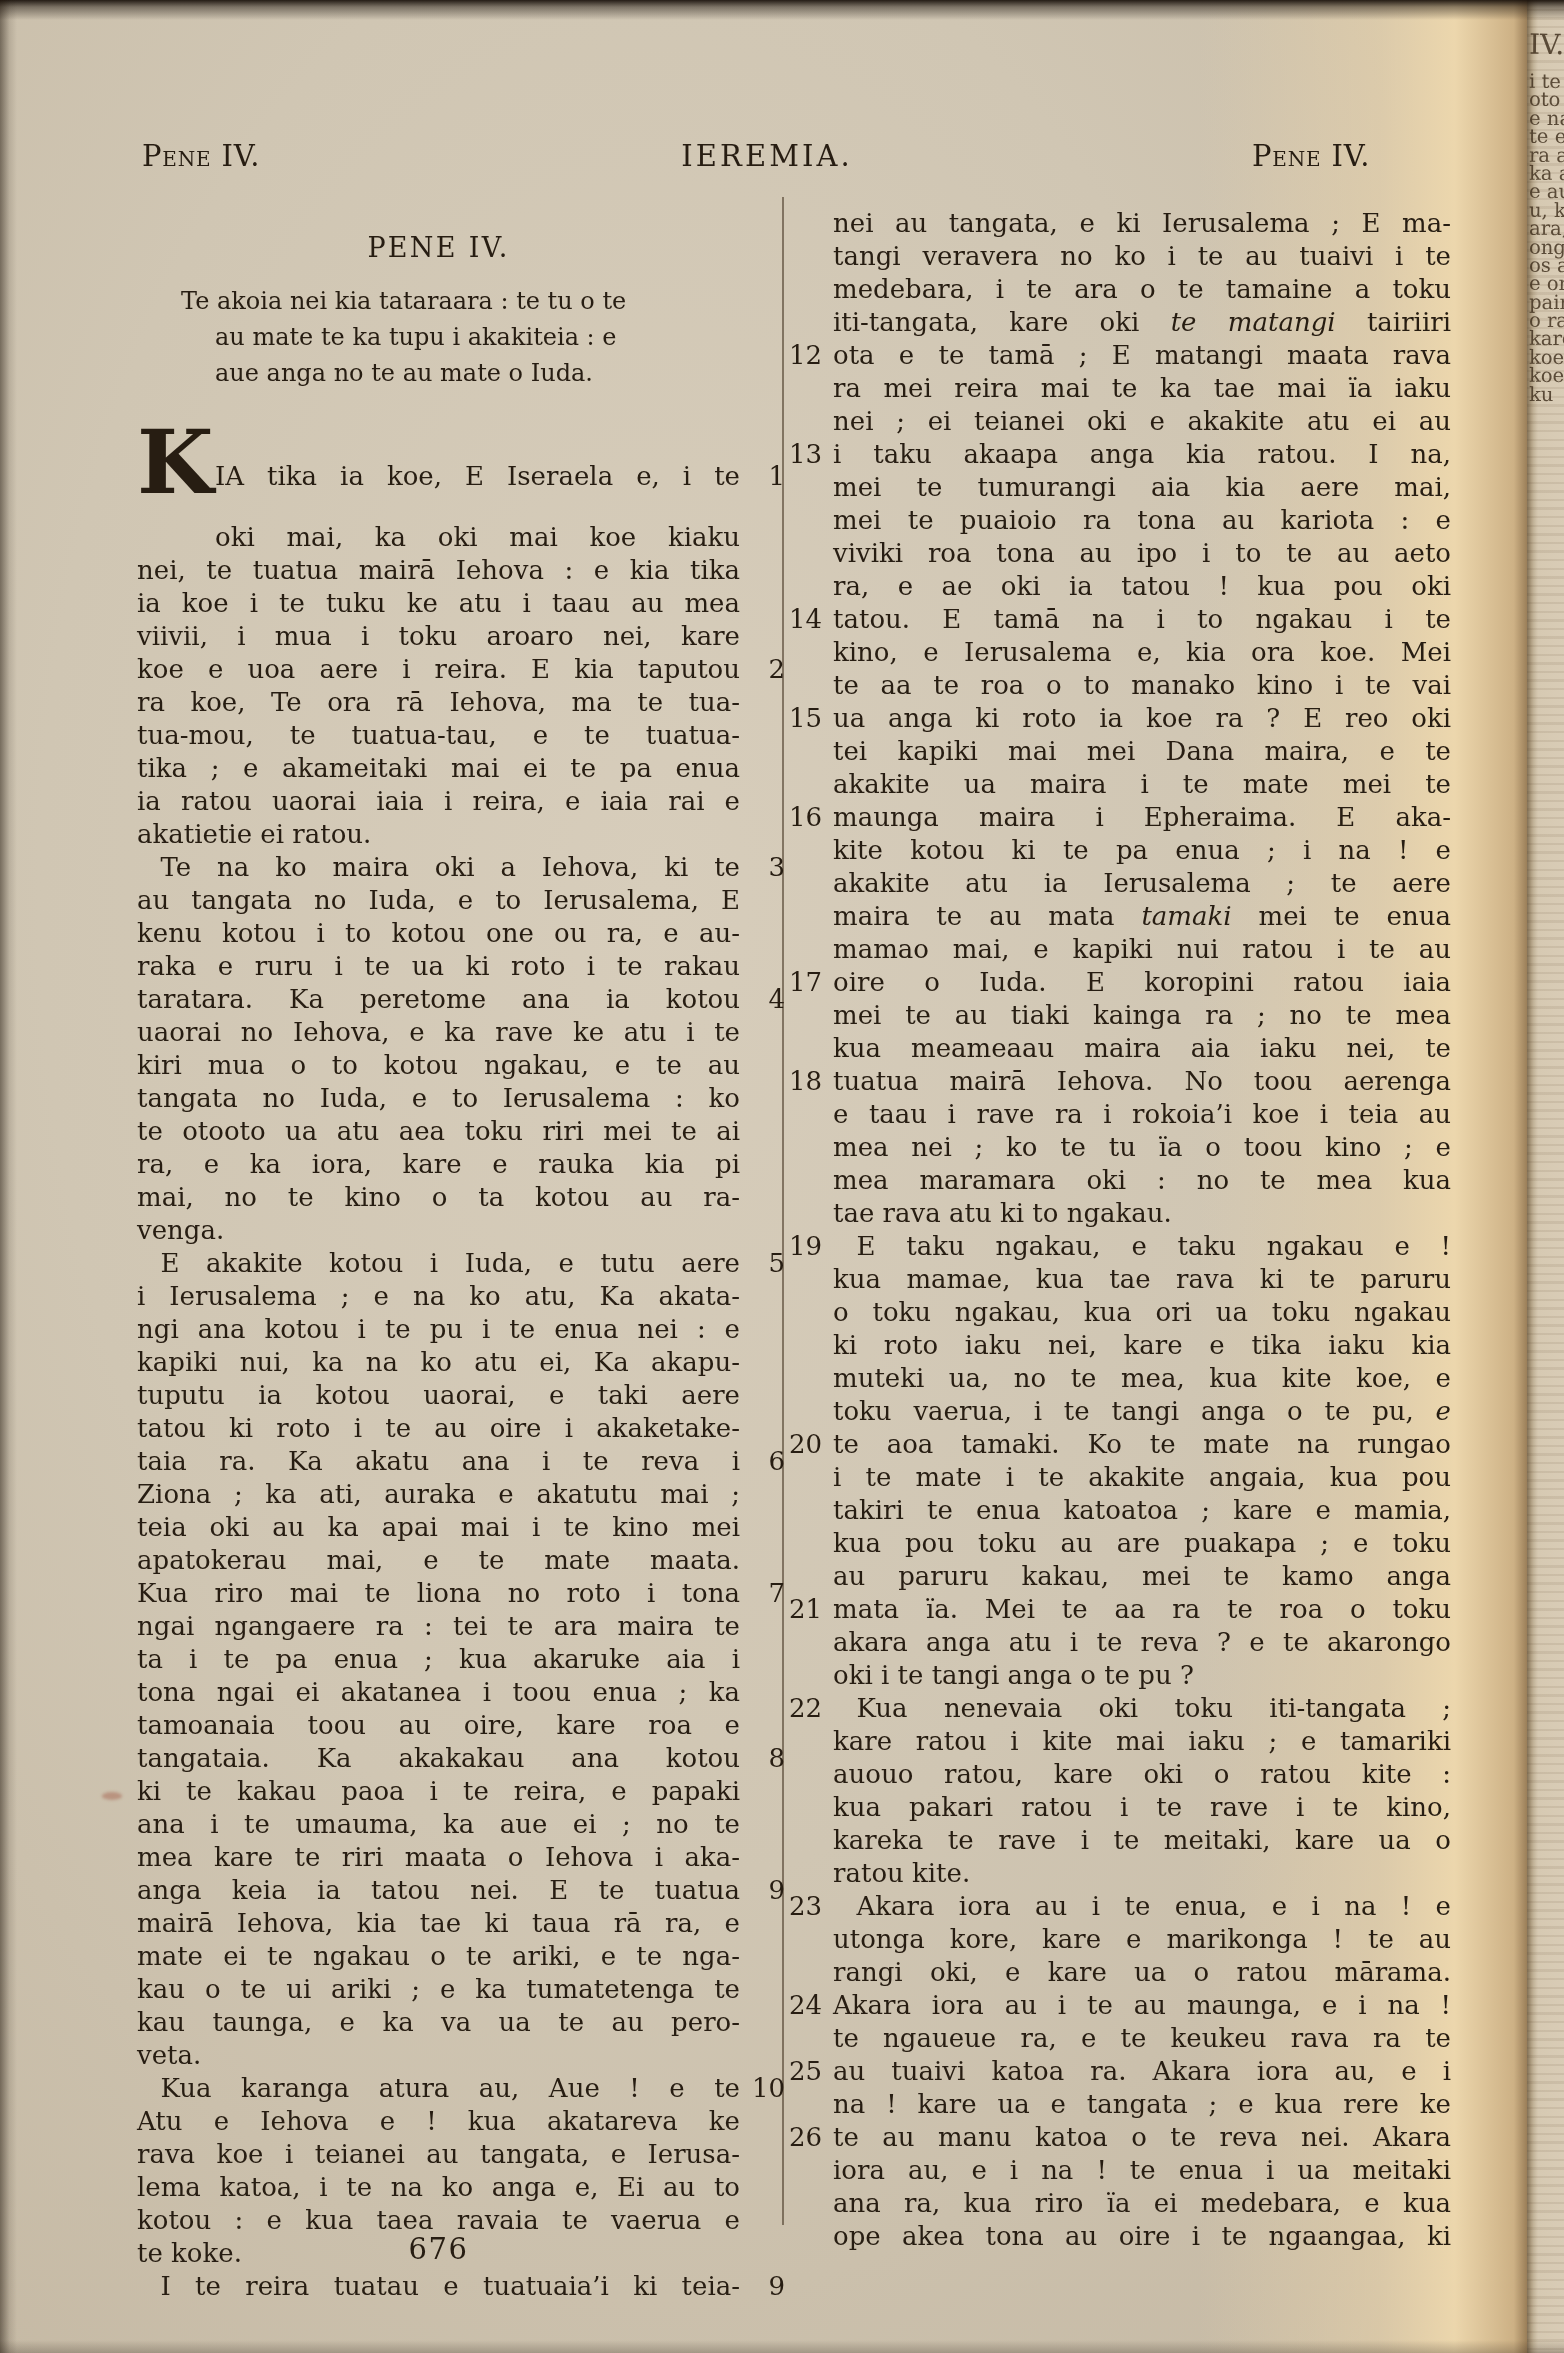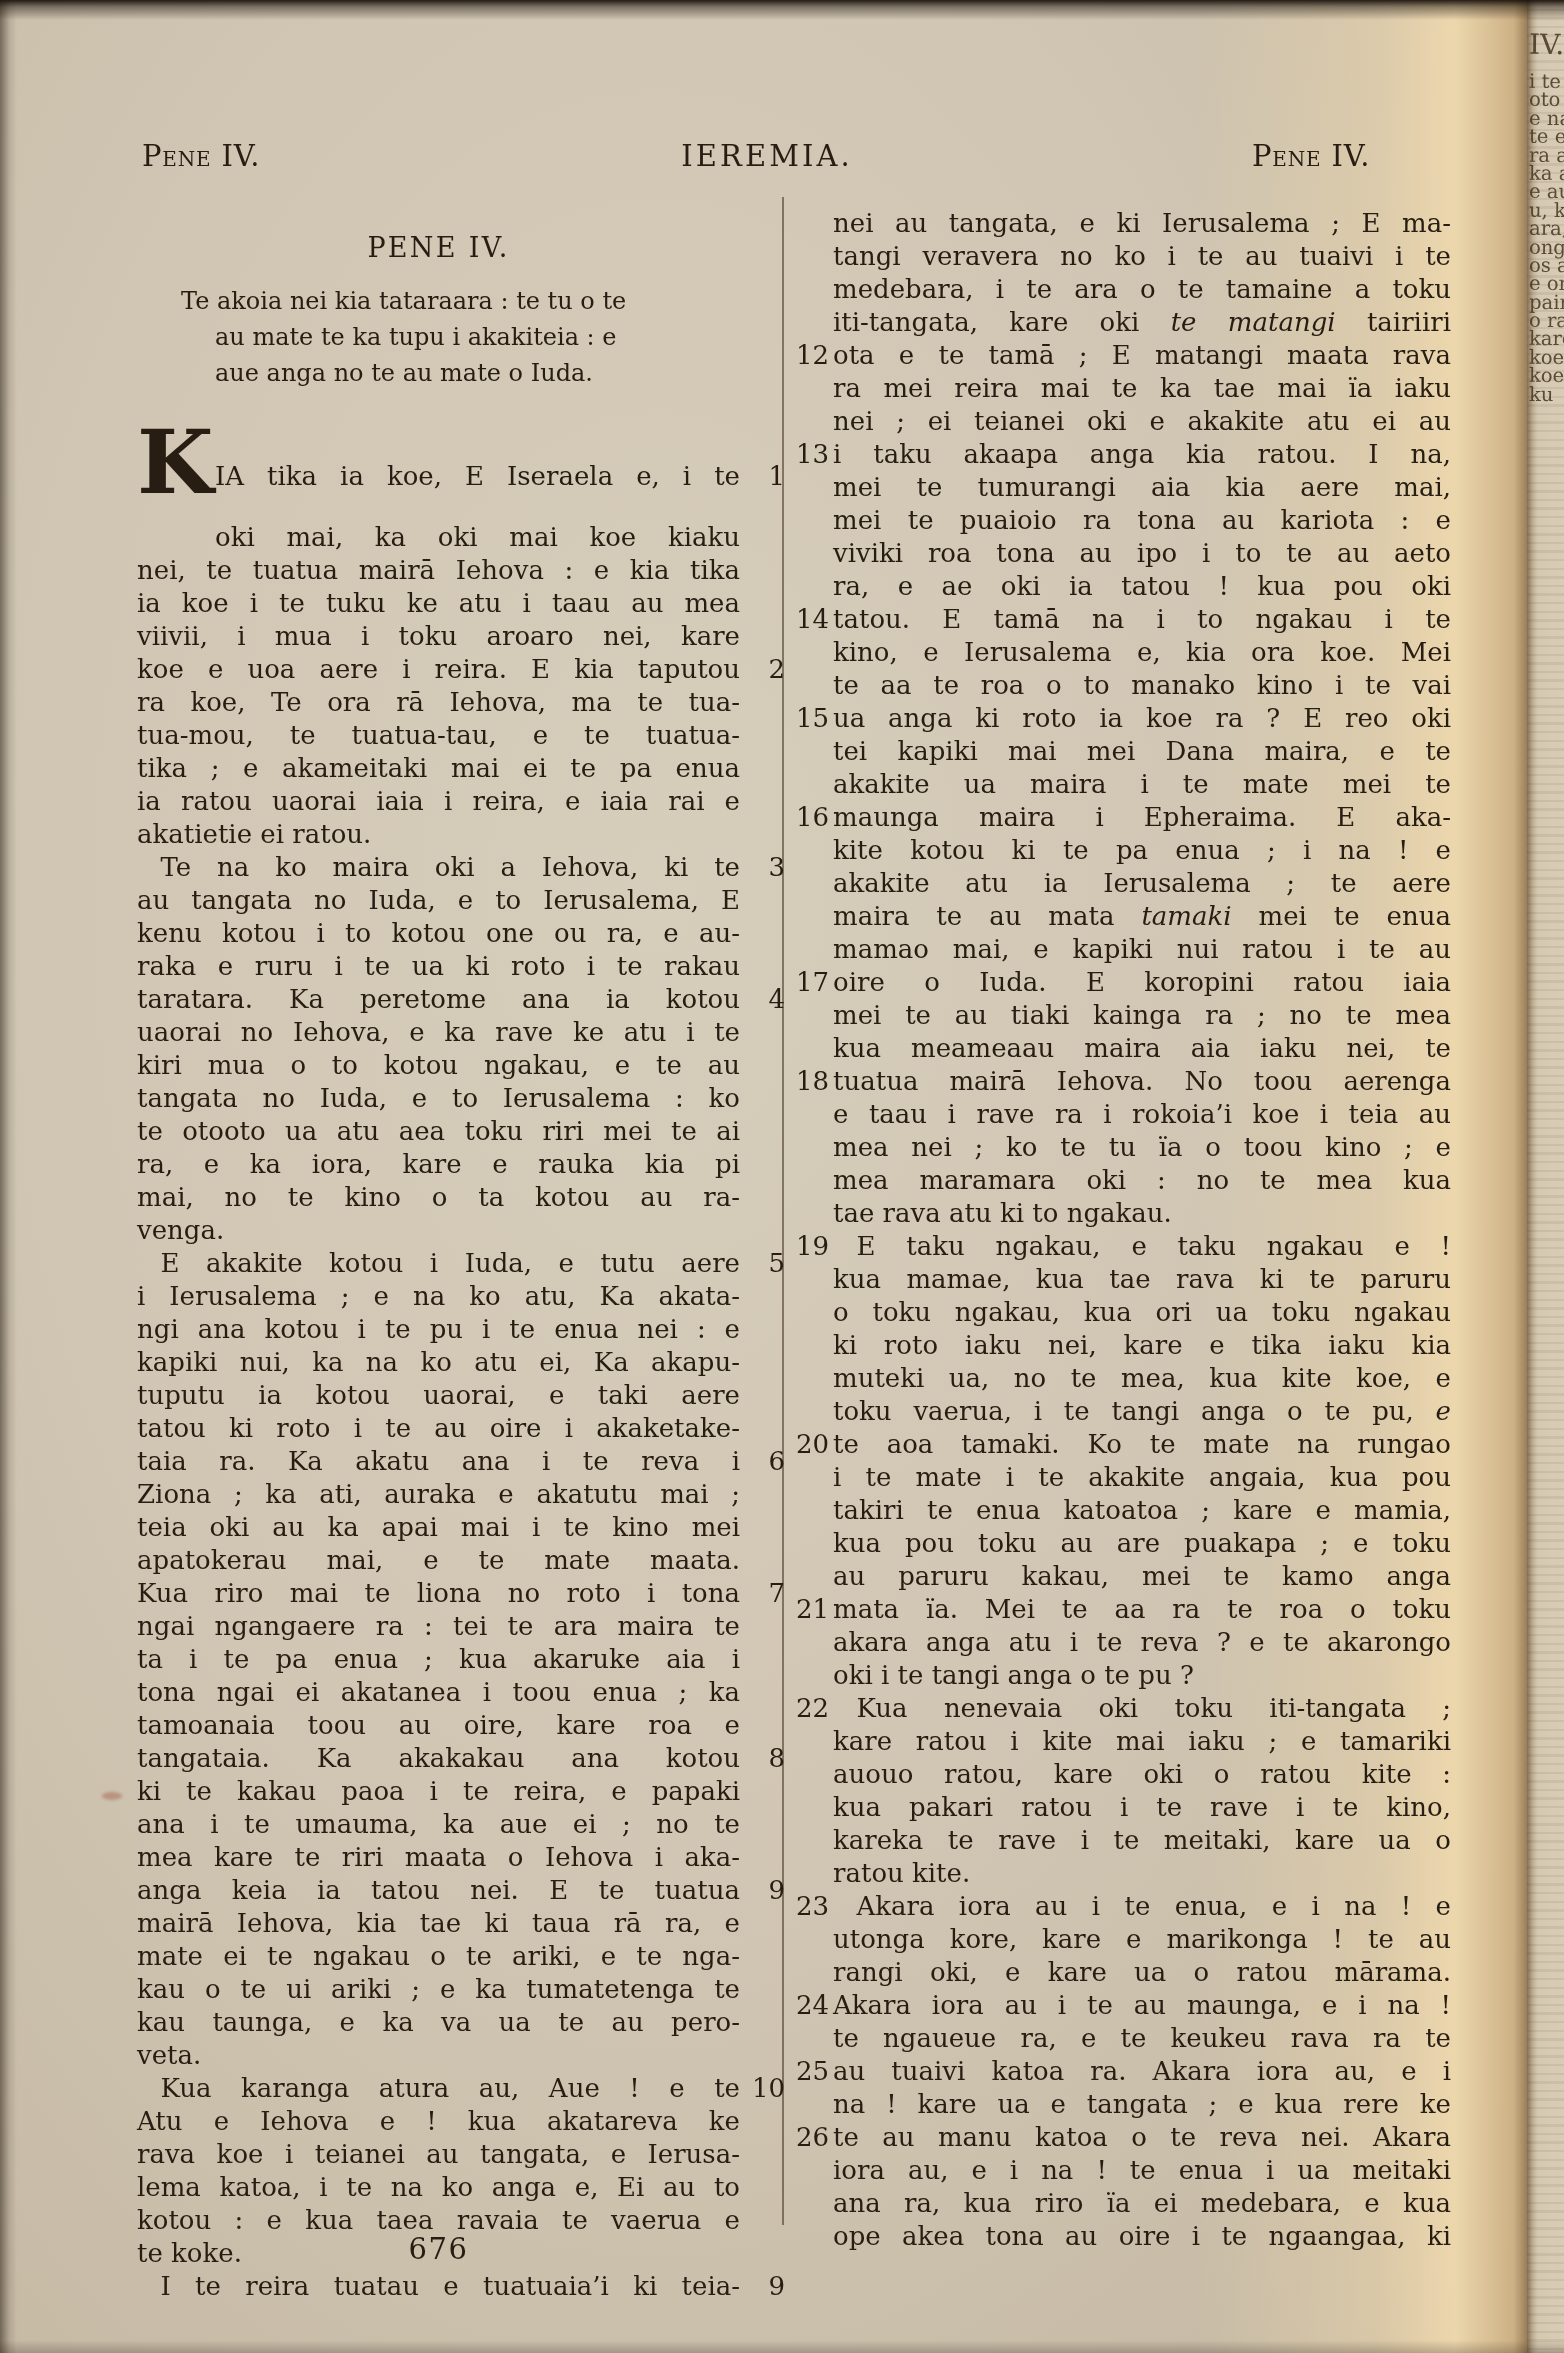--- a/index.html
+++ b/index.html
@@ -75,21 +75,21 @@
     text-align:justify;text-align-last:justify;white-space:normal;overflow:visible;
   }
   .line.nj{text-align-last:left;}
   .line.ind{padding-left:23.5px;}
   .line.dc1,.line.dc2{padding-left:78px;margin-top:28px;}
   .vnum{
     position:absolute;top:0;height:33px;line-height:33px;
     font-size:26px;text-align-last:auto;
   }
   .vnum.right{right:-45px;width:39px;text-align:right;}
-  .vnum.left{left:-49px;width:43px;text-align:left;margin-left:12px;}
+  .vnum.left{left:-49px;width:43px;text-align:center;}
   #dropcap{
     position:absolute;left:0px;top:-3.9px;
     font-size:88px;line-height:69px;font-weight:bold;
   }
   
   #page-num{
     position:absolute;left:137px;top:2232px;width:603px;text-align:center;
     font-size:29px;letter-spacing:1.6px;
   }
   

